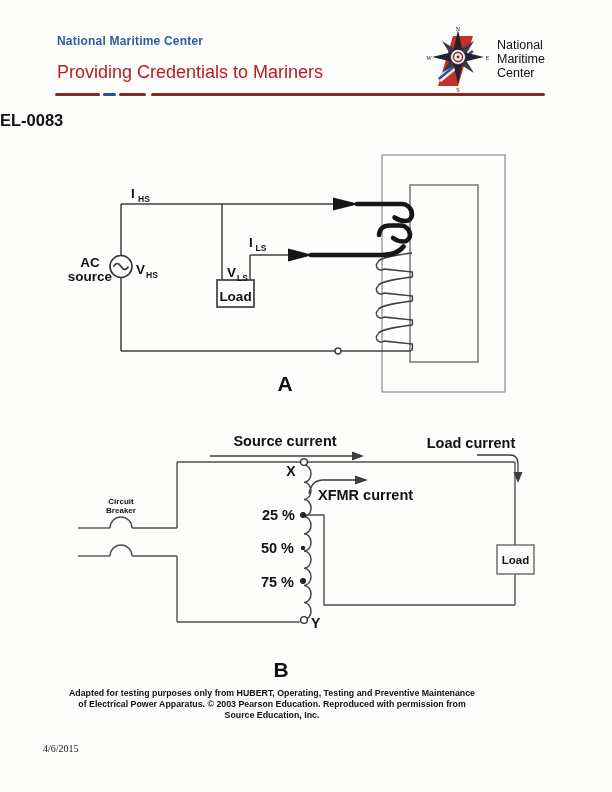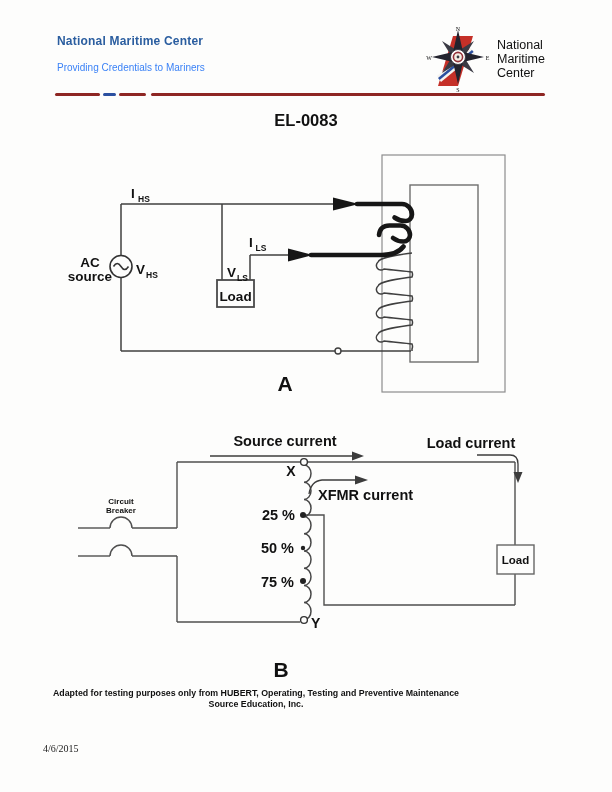--- a/index.html
+++ b/index.html
@@ -3,25 +3,25 @@
 <meta charset="utf-8">
 <style>
   html,body{margin:0;padding:0;background:#ffffff;}
   .page{
     position:relative;width:612px;height:792px;margin:0 auto;
     background:#fdfdfc;overflow:hidden;
     font-family:"Liberation Sans",sans-serif;color:#111;
   }
   .abs{position:absolute;}
   .hdr-title{left:57px;top:34px;font-size:12px;font-weight:700;color:#2a5d9f;letter-spacing:.2px;}
-  .hdr-sub{left:57px;top:62px;font-size:10px;color:#3b82f6;}
+  .hdr-sub{left:57px;top:62px;font-size:18px;color:#b91c1c;}
   .rule-seg{top:93px;height:3px;border-radius:2px;}
-  .doc-code{left:0;top:111px;width:612px;text-align:center;font-size:16.5px;font-weight:700;}
+  .doc-code{left:0;top:111px;width:612px;text-align:left;font-size:16.5px;font-weight:700;}
   .logo-wrap{left:425px;top:26px;width:150px;height:68px;}
-  .footer{left:0;top:688px;width:512px;text-align:center;font-size:8.8px;font-weight:700;line-height:10.9px;}
+  .footer{left:0;top:688px;width:512px;text-align:center;font-size:8.8px;font-weight:700;line-height:10.9px;padding-left:16px;}
   .date{left:43px;top:743px;font-size:10px;font-family:"Liberation Serif",serif;color:#222;text-align:center;}
   svg text{font-family:"Liberation Sans",sans-serif;fill:#111;}
   svg .lbl{font-weight:700;}
   .serif{font-family:"Liberation Serif",serif;}
 </style>
 </head>
 <body>
 
 <div class="page">
 
@@ -175,17 +175,18 @@
     <text x="294" y="587" text-anchor="end" font-size="14.5" class="lbl">75 %</text>
 
     <text x="291" y="476" text-anchor="middle" font-size="14" class="lbl">X</text>
     <text x="311" y="628" font-size="14" class="lbl">Y</text>
 
     <text x="281" y="677" text-anchor="middle" font-size="21" class="lbl">B</text>
   </svg>
 
   <div class="abs footer">
     <div>Adapted for testing purposes only from HUBERT, Operating, Testing and Preventive Maintenance</div>
+    <div>of Electrical Power Apparatus. © 2003 Pearson Education. Reproduced with permission from</div>
     <div>Source Education, Inc.</div>
   </div>
   <div class="abs date">4/6/2015</div>
 
 </div>
 
 </body></html>

